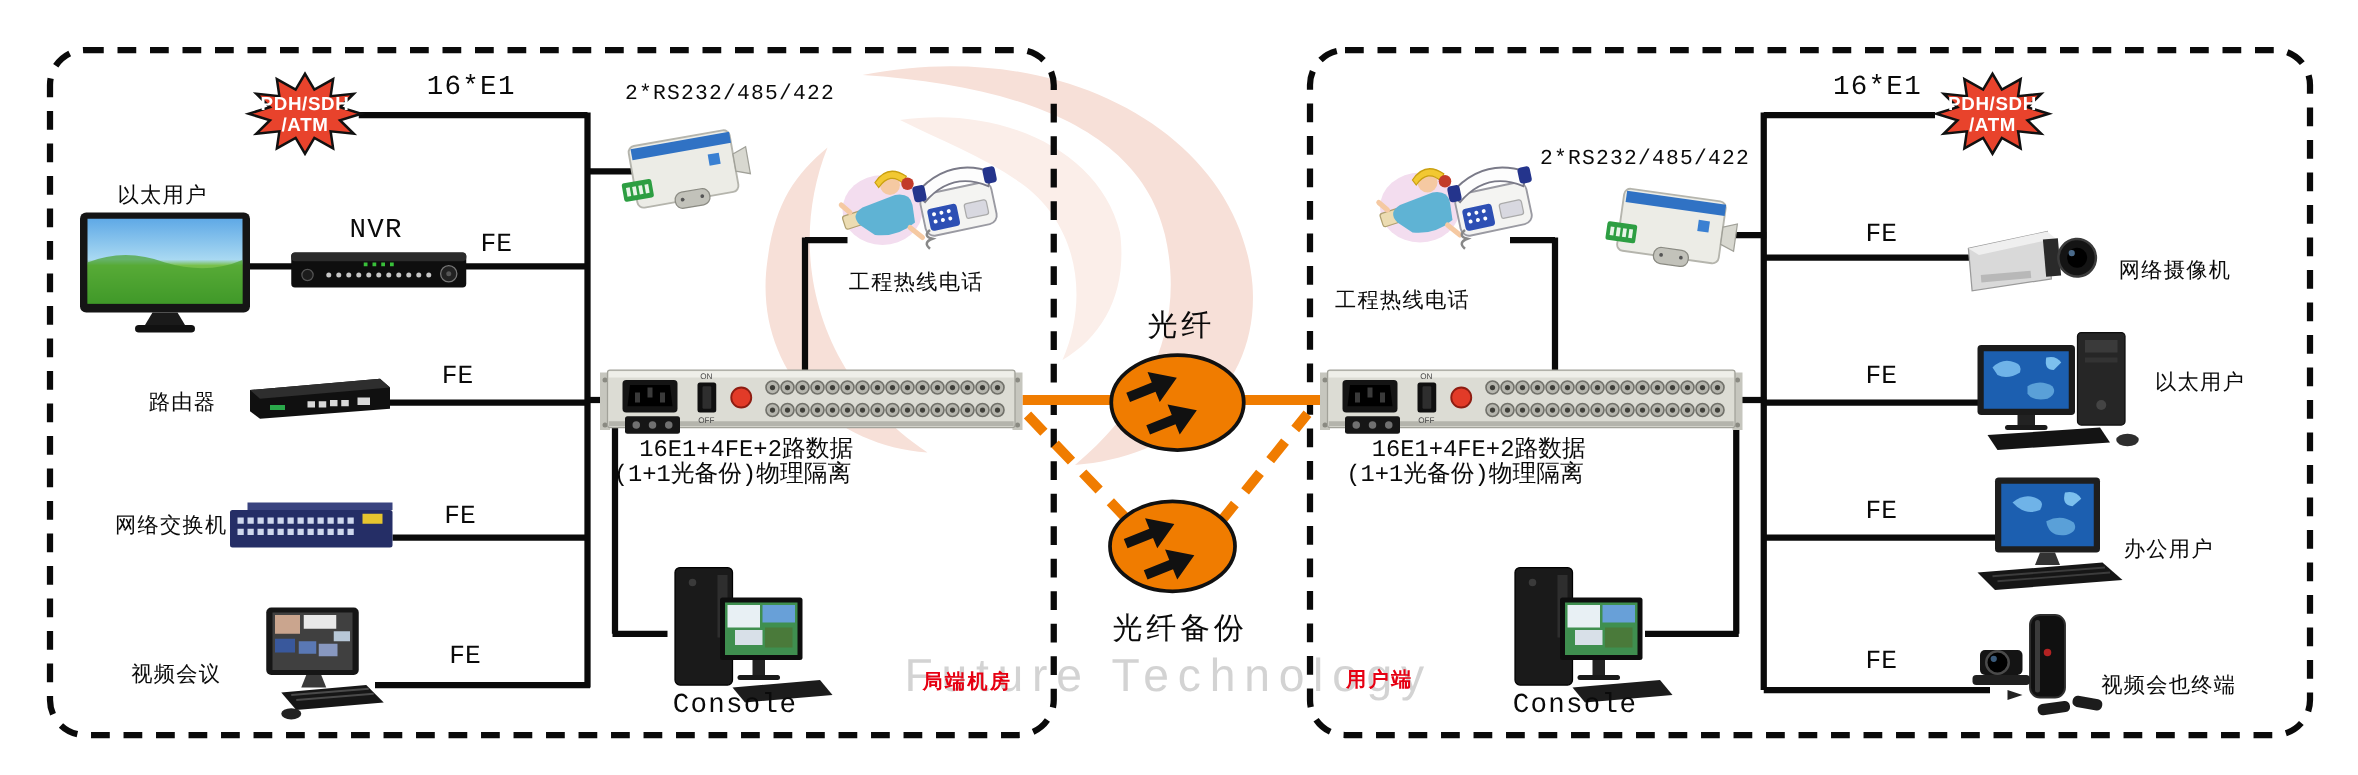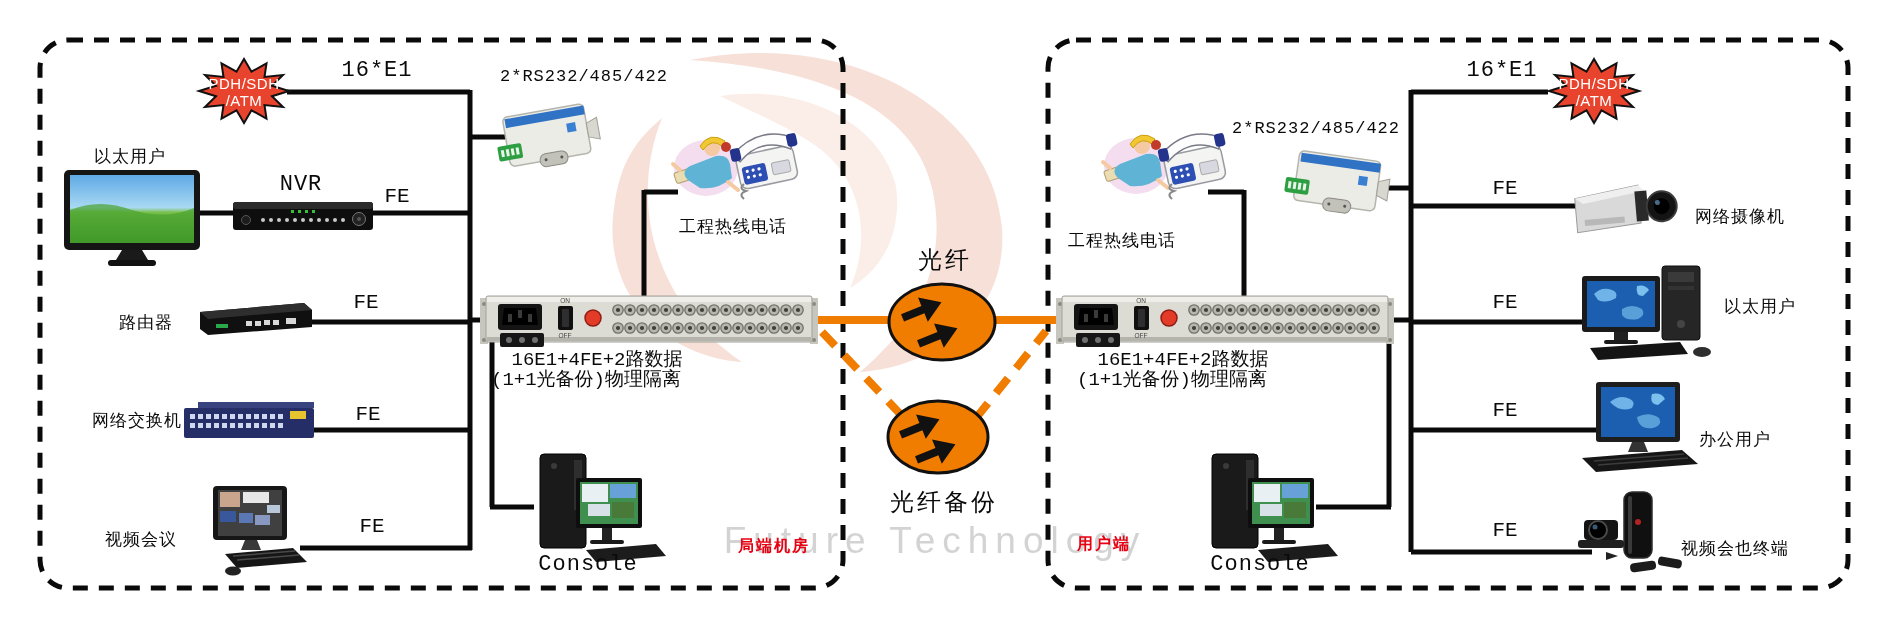--- a/index.html
+++ b/index.html
@@ -9,21 +9,21 @@
   .lbl{position:absolute;transform:translate(-50%,-50%);white-space:nowrap;color:#0a0a0a;
        font-family:Liberation Mono, monospace;z-index:6;}
   .s19{font-size:19px;}
   .s20{font-size:17px;letter-spacing:1px;}
   .s21{font-size:21px;}
   .s22{font-size:22px;letter-spacing:1px;}
   .s24{font-size:24px;letter-spacing:3px;}
   .red{color:#e60012;font-weight:bold;font-size:16px;letter-spacing:2px;}
   .dev{position:absolute;z-index:5;}
   .badge{position:absolute;z-index:6;}
-  .badge .bt{position:absolute;left:0;width:100%;text-align:center;color:#fff;font-weight:normal;
+  .badge .bt{position:absolute;left:0;width:100%;text-align:center;color:#fff;font-weight:bold;
              font-size:15px;line-height:1;letter-spacing:0.5px;}
   .wm-brand{position:absolute;left:795px;top:380px;transform:translate(-50%,-50%);
             font-size:102px;font-weight:bold;letter-spacing:12px;color:rgba(210,85,65,0.13);
             white-space:nowrap;z-index:1;}
   .wm-sub{position:absolute;left:935px;top:541px;transform:translate(-50%,-50%);
           font-size:37px;letter-spacing:7px;color:rgba(175,175,175,0.55);white-space:nowrap;z-index:1;}
   svg{display:block;overflow:visible;}
 </style>
 </head>
 <body>

